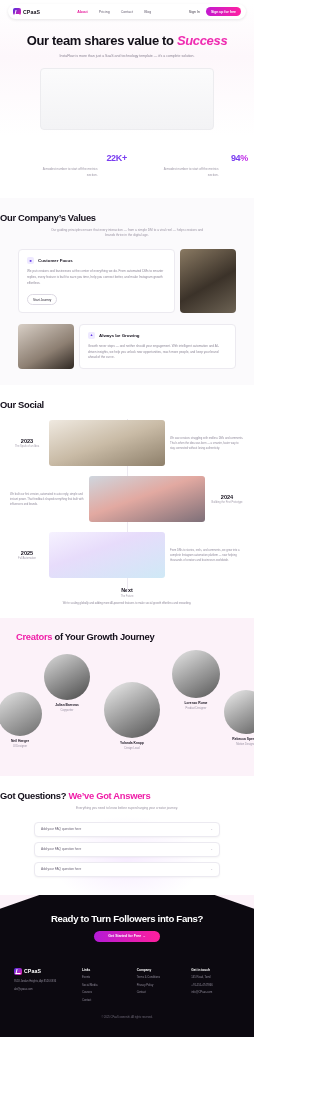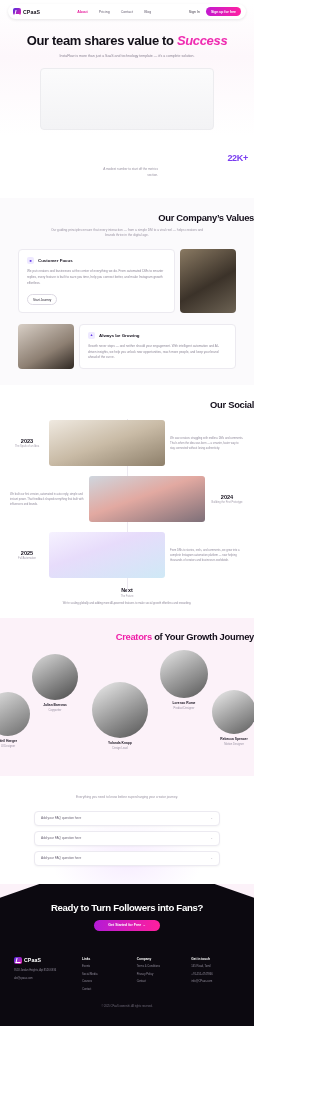--- a/index.html
+++ b/index.html
@@ -78,21 +78,21 @@
   .stat .num span{ color:#7a3df0; }
   .stat .num span.pink{ color:#c231e8; }
   .stat .cap{
     margin-top:4px; font-size:3.1px; line-height:1.7; color:#9a94a3;
     max-width:62px; margin-left:auto; margin-right:auto;
   }
 
   
   .section{ padding:14px 0 4px 0; }
   .sec-title{
-    text-align:right; font-size:9.4px; font-weight:700; letter-spacing:-.3px;
+    text-align:left; font-size:9.4px; font-weight:700; letter-spacing:-.3px;
     color:#140f1b;
   }
   .sec-title .hl{ color:#ef1fa8; }
   .sec-sub{
     margin:5px auto 0 auto; text-align:center; font-size:3.2px; line-height:1.65;
     color:#9b95a4; max-width:155px;
   }
 
   
   .values{ background:#fbfafc; padding-bottom:16px; }
@@ -136,21 +136,21 @@
   .j-img.b{ background:linear-gradient(160deg,#cfd6de,#e2a9a1 45%,#7d6f78); }
   .j-img.c{ background:linear-gradient(160deg,#f6f2ff,#e7dcfb 40%,#cfe9f6); }
   .j-next{ text-align:center; margin-top:9px; }
   .j-next .y{ font-size:5.4px; font-weight:700; color:#17121f; }
   .j-next .l{ font-size:2.6px; color:#a59fae; margin-top:1.5px; }
   .j-next .d{
     margin:4px auto 0 auto; font-size:2.7px; line-height:1.8; color:#918b9c; max-width:140px;
   }
 
   
-  .team{ background:#fcf2f9; padding:13px 0 16px 4px; overflow:hidden; position:relative; }
+  .team{ background:#fcf2f9; padding:13px 0 16px 16px; overflow:hidden; position:relative; }
   .team-stage{ position:relative; height:110px; margin-top:8px; }
   .member{ position:absolute; text-align:center; }
   .avatar{
     border-radius:50%; margin:0 auto; background:#cfcbd3;
     filter:grayscale(1);
   }
   .m-name{ font-size:3.3px; font-weight:700; color:#1a1522; margin-top:3px; }
   .m-role{ font-size:2.7px; color:#9b94a5; margin-top:1.5px; }
 
   
@@ -230,20 +230,24 @@
       <p>InstaFlow is more than just a SaaS and technology template — it's a complete solution.</p>
       <div class="hero-media"></div>
     </div>
   </div>
 
   <div class="stats">
     <div class="stat">
       <div class="num"><span>22K</span><span>+</span></div>
       <div class="cap">A modest number to start off the metrics section.</div>
     </div>
+    <div class="stat">
+      <div class="num"><span>94</span><span class="pink">%</span></div>
+      <div class="cap">A modest number to start off the metrics section.</div>
+    </div>
   </div>
 
   <div class="section values">
     <div class="sec-title">Our Company’s Values</div>
     <div class="sec-sub">Our guiding principles ensure that every interaction — from a simple DM to a viral reel — helps creators and brands thrive in the digital age.</div>
 
     <div class="value-row">
       <div class="value-card">
         <div class="vc-head">
           <span class="vc-icon">■</span>
@@ -338,20 +342,23 @@
       <div class="member" style="left:208px; top:40px;">
         <div class="avatar" style="width:44px;height:44px;background:linear-gradient(150deg,#efedf0,#605a66);"></div>
         <div class="m-name">Rebecca Spencer</div>
         <div class="m-role">Motion Designer</div>
       </div>
     </div>
   </div>
 
   <div class="faq">
     <div class="faq-glow"></div>
+    <div class="sec-title">
+      <span>Got Questions? </span><span class="hl">We’ve Got Answers</span>
+    </div>
     <div class="sec-sub">Everything you need to know before supercharging your creator journey.</div>
 
     <div class="faq-list">
       <div class="faq-item">
         <span class="faq-q">Add your FAQ question here</span>
         <span class="chev">⌄</span>
       </div>
       <div class="faq-item">
         <span class="faq-q">Add your FAQ question here</span>
         <span class="chev">⌄</span>

